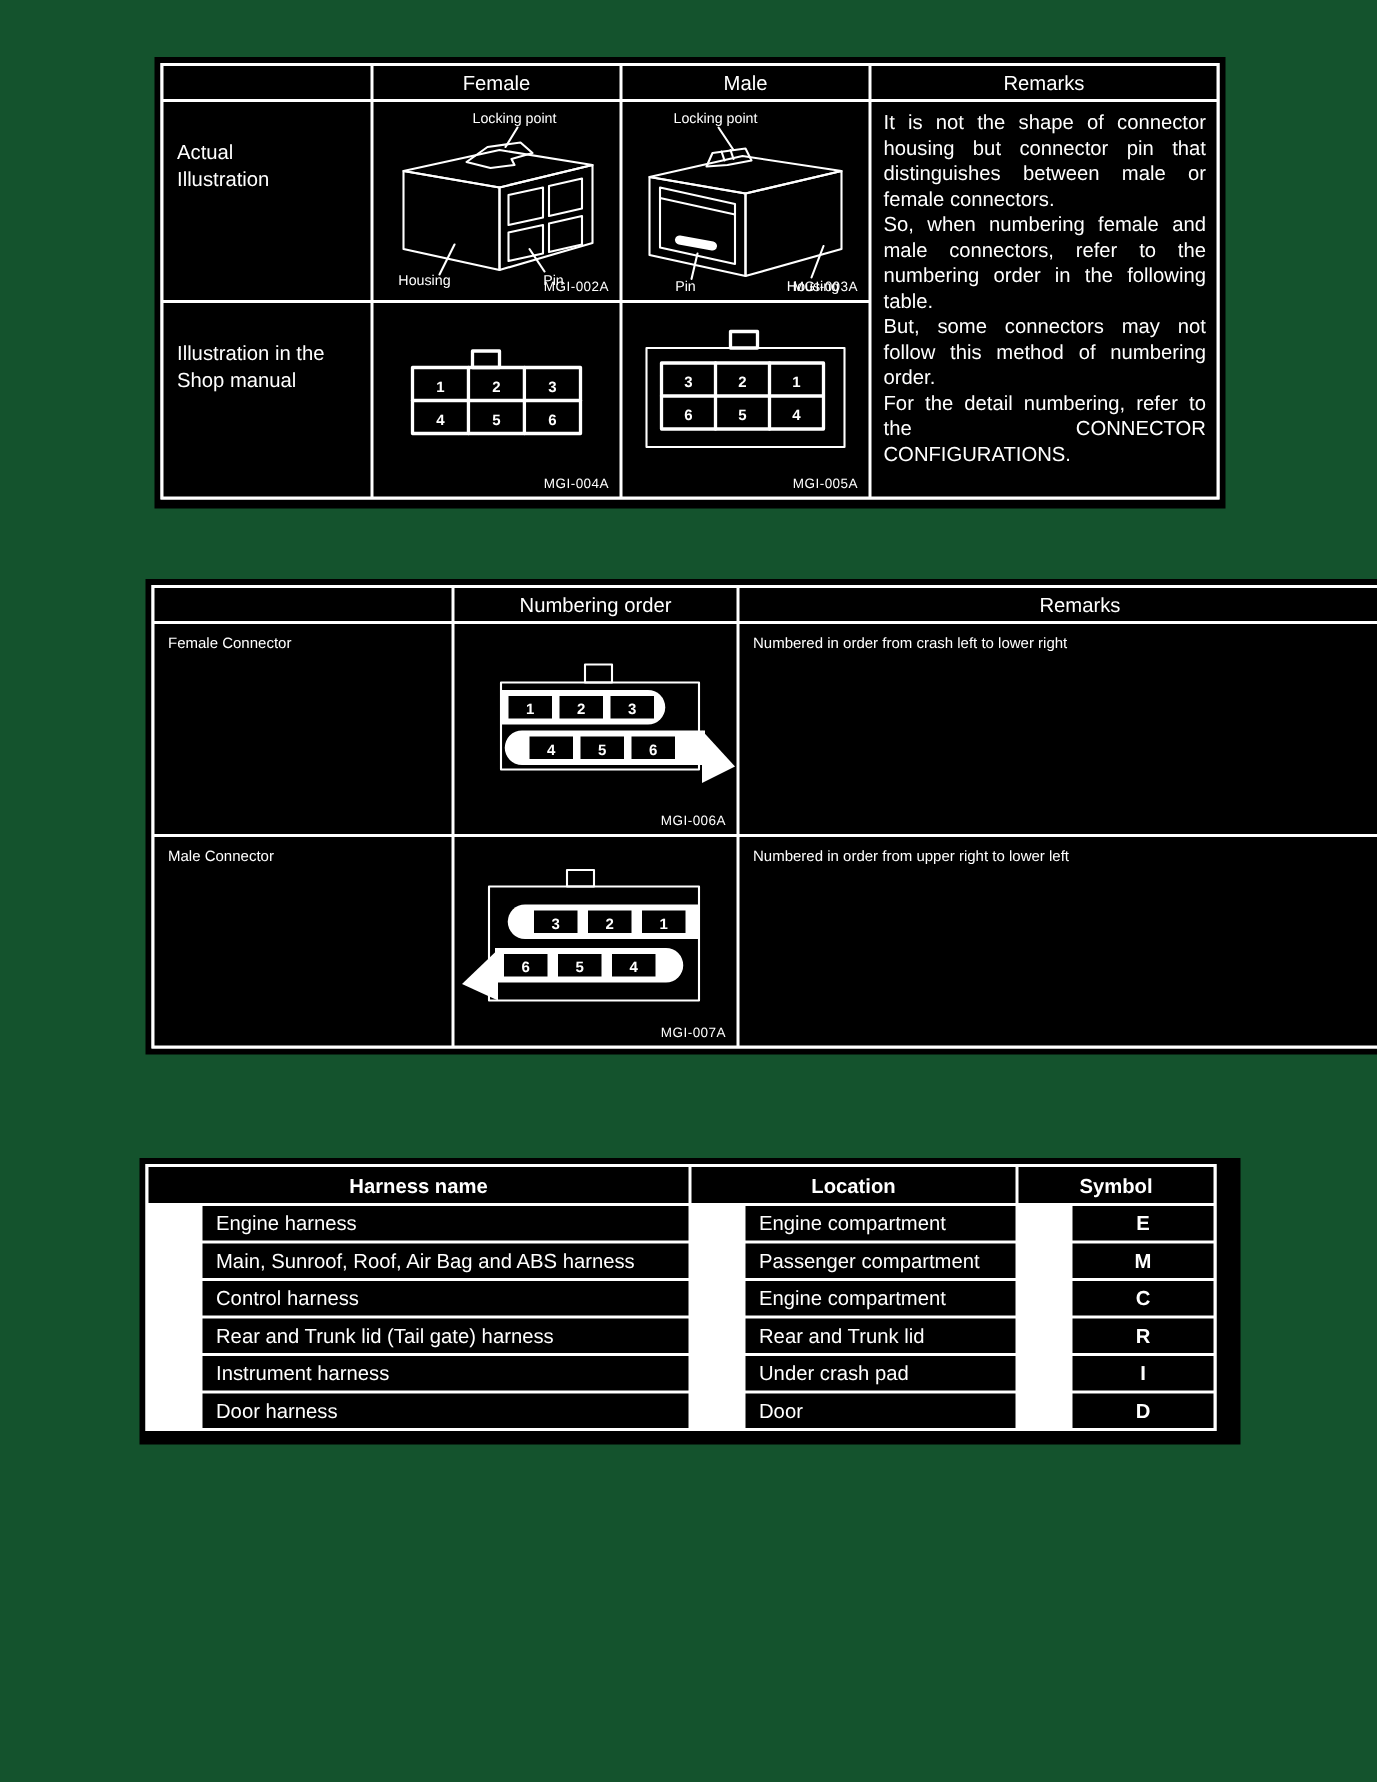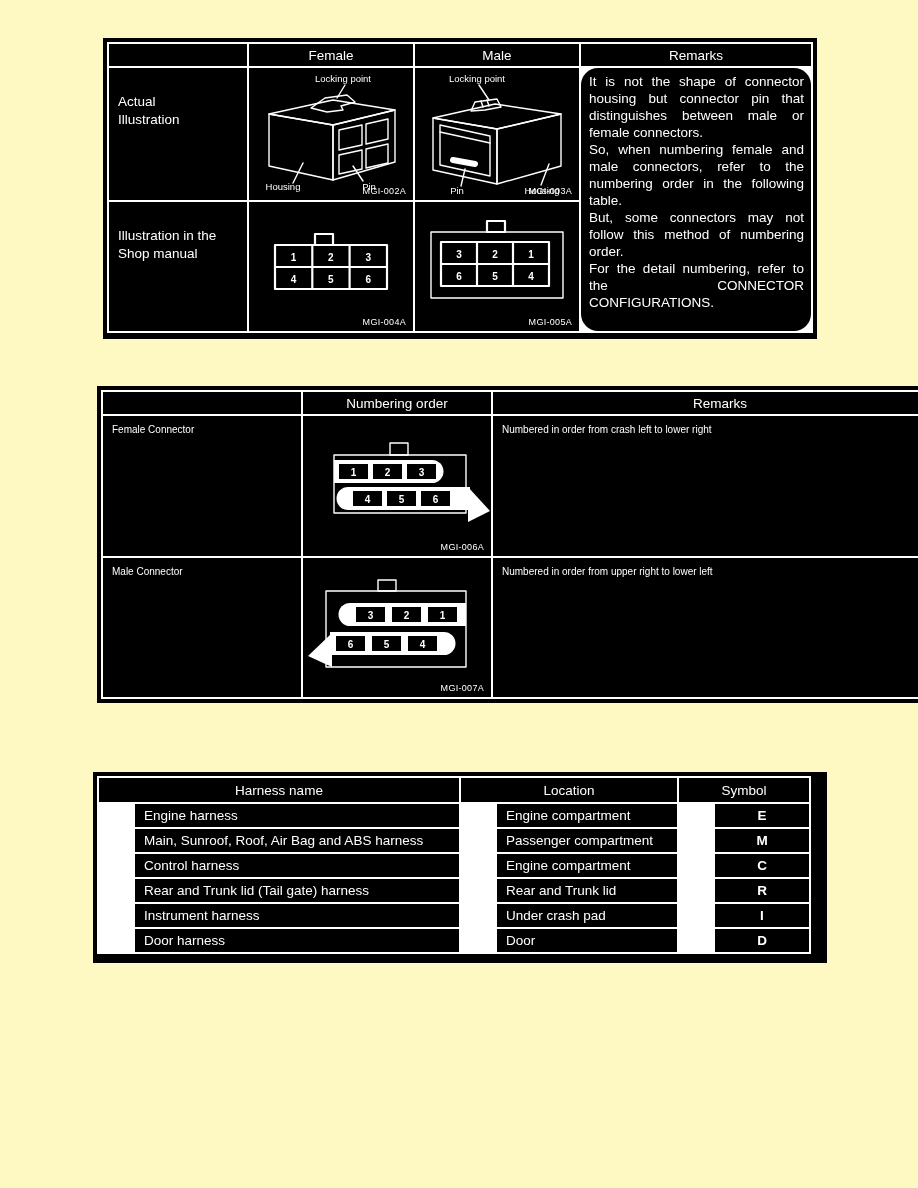--- a/index.html
+++ b/index.html
@@ -1,17 +1,17 @@
 <!DOCTYPE html>
 <html><head>
 <meta charset="utf-8">
 <style>
   html,body{margin:0;padding:0;background:#e8e8e8;}
   .page{
-    position:relative;width:918px;height:1188px;background:#fef9c3;
+    position:relative;width:918px;height:1188px;background:#14532d;
     font-family:"Liberation Sans", sans-serif;color:#ffffff;overflow:hidden;
   }
   .tbl{position:absolute;background:#000;box-sizing:border-box;}
   .tbl-inner{
     border:2px solid #fff;background:#fff;display:grid;gap:2px;
     width:100%;height:100%;box-sizing:border-box;
   }
   .cell{background:#000;color:#fff;position:relative;overflow:hidden;}
   .hd{display:flex;align-items:center;justify-content:center;font-size:13.5px;}
   .lbl{padding:25px 9px;font-size:13.5px;line-height:1.3;white-space:pre-line;}
@@ -20,24 +20,24 @@
     text-align:justify;white-space:pre-line;
   }
   .remark-plain{padding:7px 9px;font-size:10px;line-height:1.3;}
   .diagram{display:flex;align-items:center;justify-content:center;text-align:right;}
   .code{
     position:absolute;right:7px;bottom:4px;font-size:9px;color:#fff;
     letter-spacing:.3px;
   }
   .t3c{display:flex;align-items:center;padding:0 9px;font-size:13.5px;margin-left:36px;}
   .t3sym{justify-content:center;padding:0;font-weight:bold;}
-  .t3hd{font-weight:normal;}
+  .t3hd{font-weight:bold;}
   #table1{left:103px;top:38px;width:714px;height:301px;padding:4px 4px 6px 4px;}
   #table1 .tbl-inner{grid-template-columns:138px 164px 164px 1fr;grid-template-rows:22px 132px 1fr;}
-  #t1-remarks{grid-column:4;grid-row:2 / span 2;border-radius:17px;}
+  #t1-remarks{grid-column:4;grid-row:2 / span 2;}
   #table2{left:97px;top:386px;width:856px;height:317px;padding:4px;}
   #table2 .tbl-inner{grid-template-columns:198px 188px 1fr;grid-template-rows:22px 140px 1fr;}
   #table3{left:93px;top:772px;width:734px;height:191px;padding:4px 16px 9px 4px;}
   #table3 .tbl-inner{grid-template-columns:360px 216px 1fr;grid-template-rows:24px repeat(6,1fr);}
   svg{display:block;}
   svg text{font-family:"Liberation Sans",sans-serif;fill:#fff;}
   svg .ln{stroke:#fff;fill:none;stroke-width:1.4;stroke-linejoin:round;stroke-linecap:round;}
   svg .thick{stroke-width:2.2;}
   svg .pinNum{font-size:10px;font-weight:bold;text-anchor:middle;}
   svg .calloutTxt{font-size:9.5px;text-anchor:middle;}

